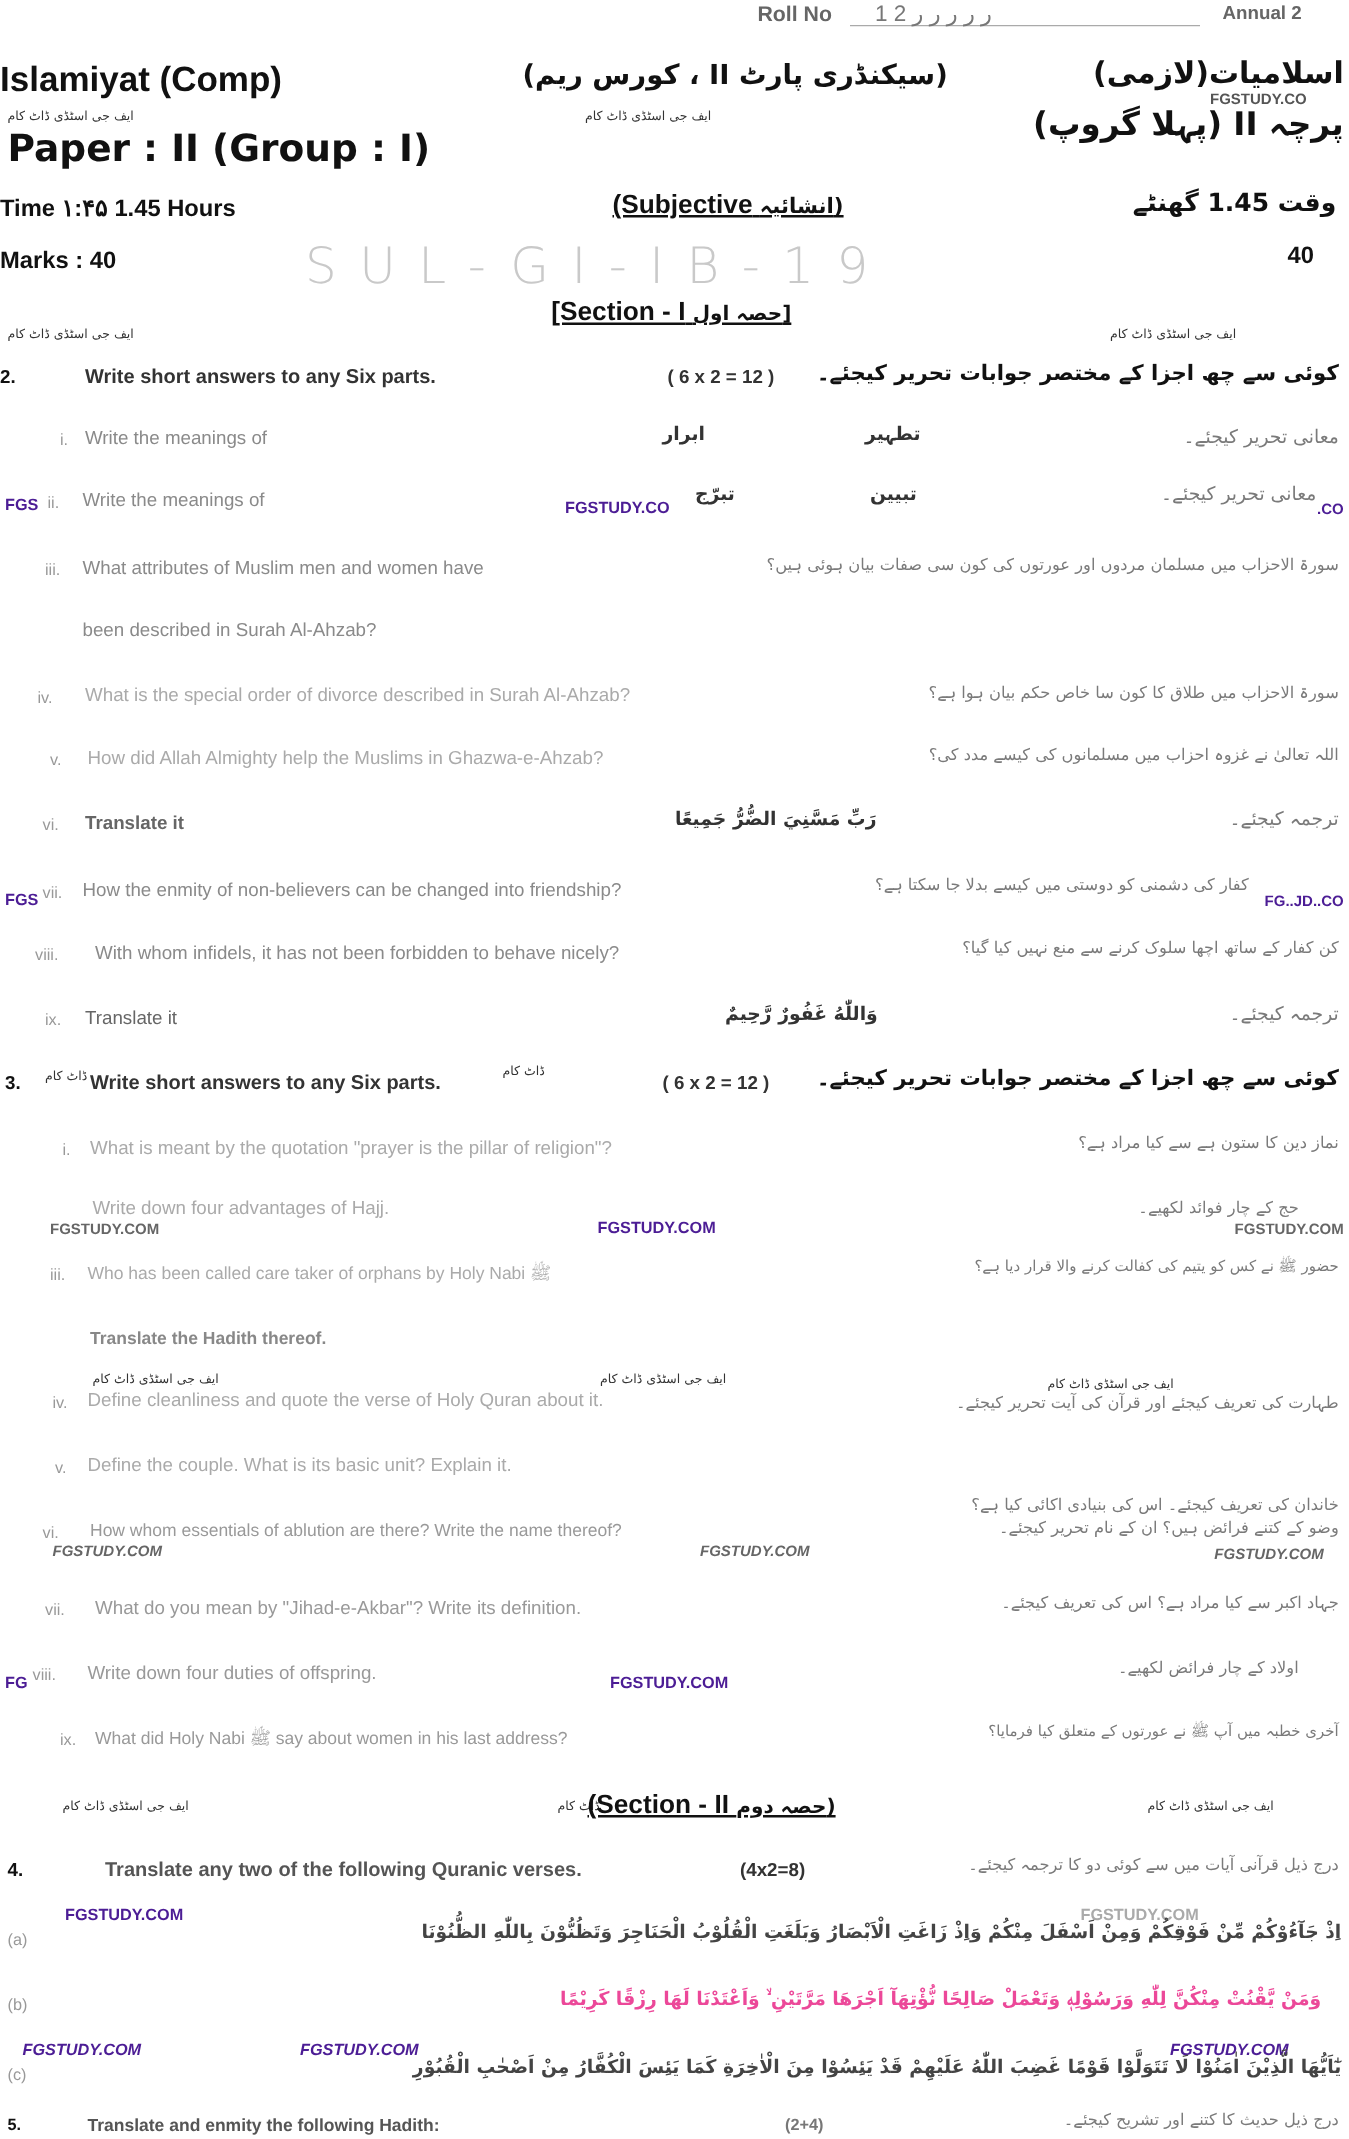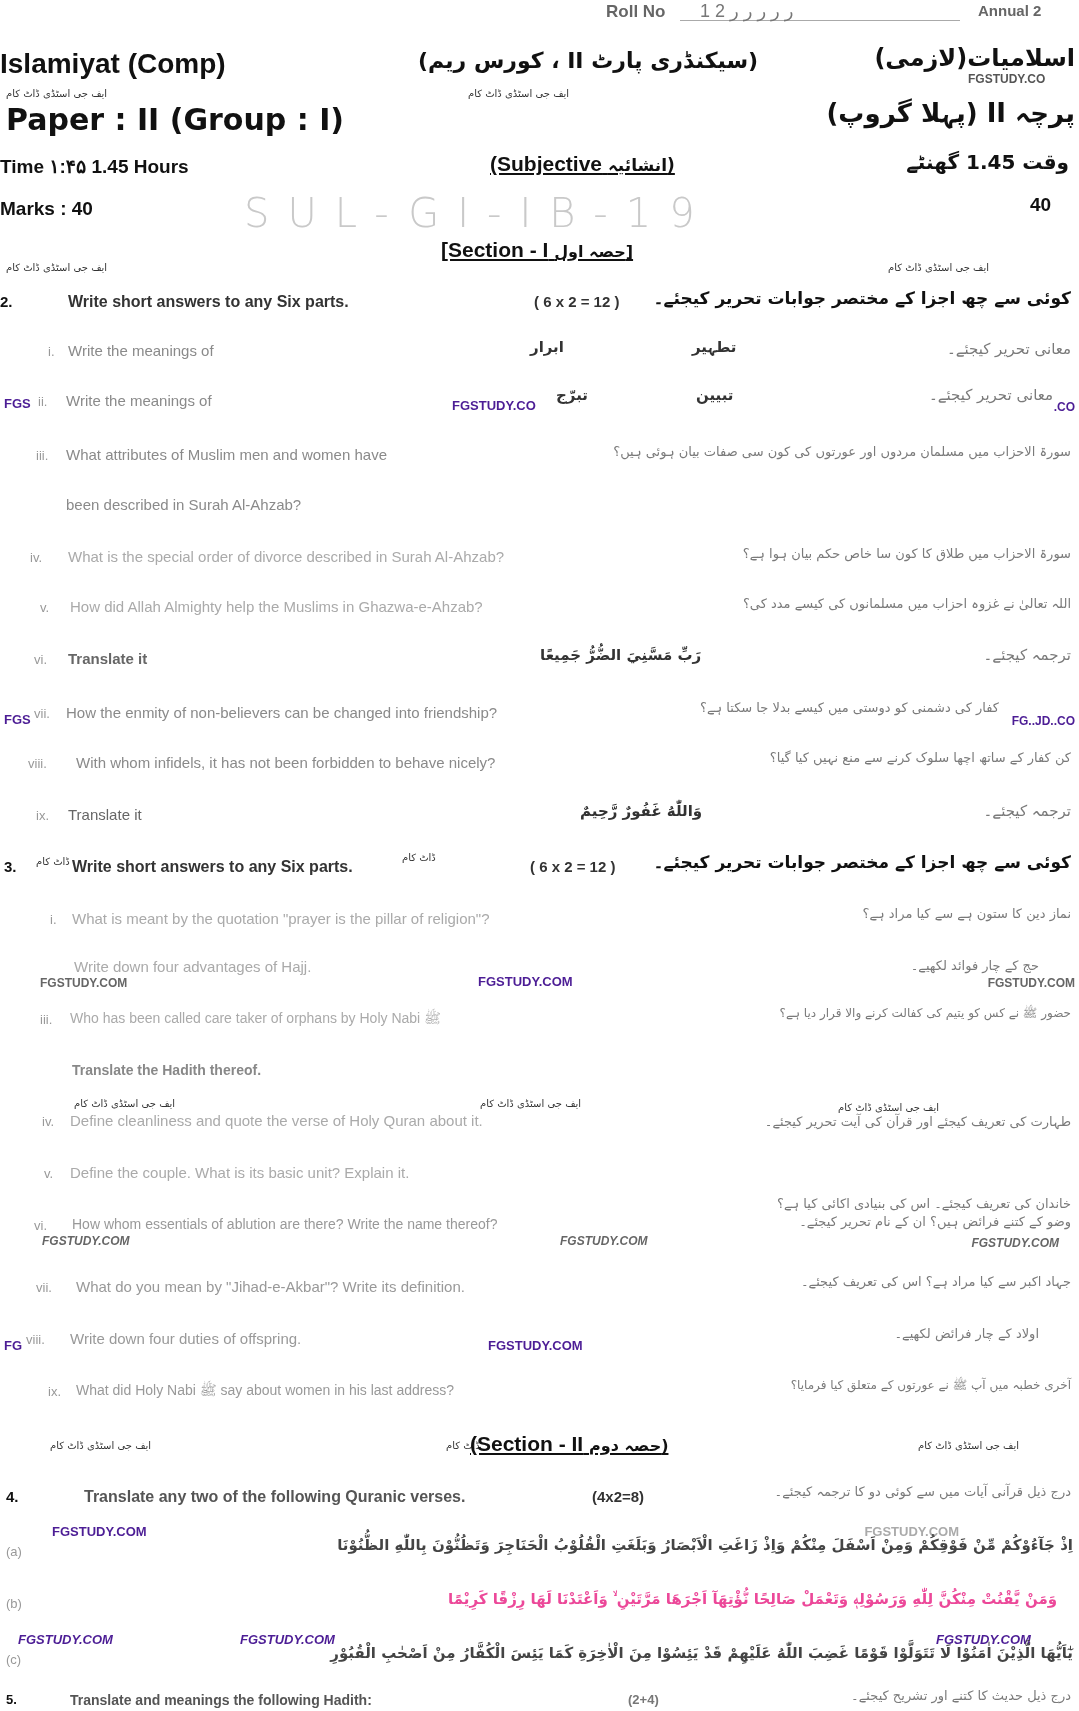--- a/index.html
+++ b/index.html
@@ -27,21 +27,21 @@
 
 <div class="abs b" style="left:0px;top:48px;font-size:28px;">Islamiyat (Comp)</div>
 <div class="abs b ur" style="left:418px;top:48px;font-size:22px;">(سیکنڈری پارٹ II ، کورس ریم)</div>
 <div class="abs b ur" style="right:4px;top:44px;font-size:24px;">اسلامیات(لازمی)</div>
 
 <div class="abs urwm" style="left:6px;top:88px;">ایف جی اسٹڈی ڈاٹ کام</div>
 <div class="abs urwm" style="left:468px;top:88px;">ایف جی اسٹڈی ڈاٹ کام</div>
 <div class="abs wm" style="left:968px;top:72px;font-size:12px;color:#555;">FGSTUDY.CO</div>
 
 <div class="abs b" style="left:6px;top:102px;font-size:30px;font-family:'DejaVu Sans',sans-serif;">Paper : II (Group : I)</div>
-<div class="abs b ur" style="right:4px;top:98px;font-size:26px;">پرچہ II (پہلا گروپ)</div>
+<div class="abs b ur" style="right:4px;top:84px;font-size:26px;">پرچہ II (پہلا گروپ)</div>
 
 <div class="abs b" style="left:0px;top:155px;font-size:19px;">Time ۱:۴۵ 1.45 Hours</div>
 <div class="abs b u" style="left:490px;top:152px;font-size:21px;">
   <span>(Subjective</span>
   <span class="ur" style="font-size:17px;">انشائیہ)</span>
 </div>
 <div class="abs b ur" style="right:10px;top:150px;font-size:20px;">وقت 1.45 گھنٹے</div>
 
 <div class="abs b" style="left:0px;top:198px;font-size:19px;">Marks : 40</div>
 <div class="abs hand" style="left:244px;top:190px;text-align:center;">SUL-GI-IB-19</div>
@@ -183,15 +183,15 @@
 <div class="abs qnum" style="left:6px;top:1596px;">(b)</div>
 <div class="abs urq b" style="right:22px;top:1590px;font-size:15px;color:#ec4899;">وَمَنْ يَّقْنُتْ مِنْكُنَّ لِلّٰهِ وَرَسُوْلِهٖ وَتَعْمَلْ صَالِحًا نُّؤْتِهَآ اَجْرَهَا مَرَّتَيْنِ ۙ وَاَعْتَدْنَا لَهَا رِزْقًا كَرِيْمًا</div>
 
 <div class="abs wm" style="left:18px;top:1632px;font-style:italic;">FGSTUDY.COM</div>
 <div class="abs wm" style="left:240px;top:1632px;font-style:italic;">FGSTUDY.COM</div>
 <div class="abs wm" style="left:936px;top:1632px;font-style:italic;">FGSTUDY.COM</div>
 <div class="abs qnum" style="left:6px;top:1652px;">(c)</div>
 <div class="abs urq b" style="right:6px;top:1644px;font-size:15px;color:#444;">يٰٓاَيُّهَا الَّذِيْنَ اٰمَنُوْا لَا تَتَوَلَّوْا قَوْمًا غَضِبَ اللّٰهُ عَلَيْهِمْ قَدْ يَئِسُوْا مِنَ الْاٰخِرَةِ كَمَا يَئِسَ الْكُفَّارُ مِنْ اَصْحٰبِ الْقُبُوْرِ</div>
 
 <div class="abs b" style="left:6px;top:1692px;font-size:13px;">5.</div>
-<div class="abs b" style="left:70px;top:1692px;font-size:14px;color:#555;">Translate and meanings the following Hadith:</div>
+<div class="abs b" style="left:70px;top:1692px;font-size:14px;color:#555;">Translate and enmity the following Hadith:</div>
 <div class="abs b" style="left:628px;top:1692px;font-size:13px;color:#777;">(2+4)</div>
 <div class="abs urq" style="right:8px;top:1688px;font-size:13px;">درج ذیل حدیث کا کتنے اور تشریح کیجئے۔</div>
 
 </body></html>

